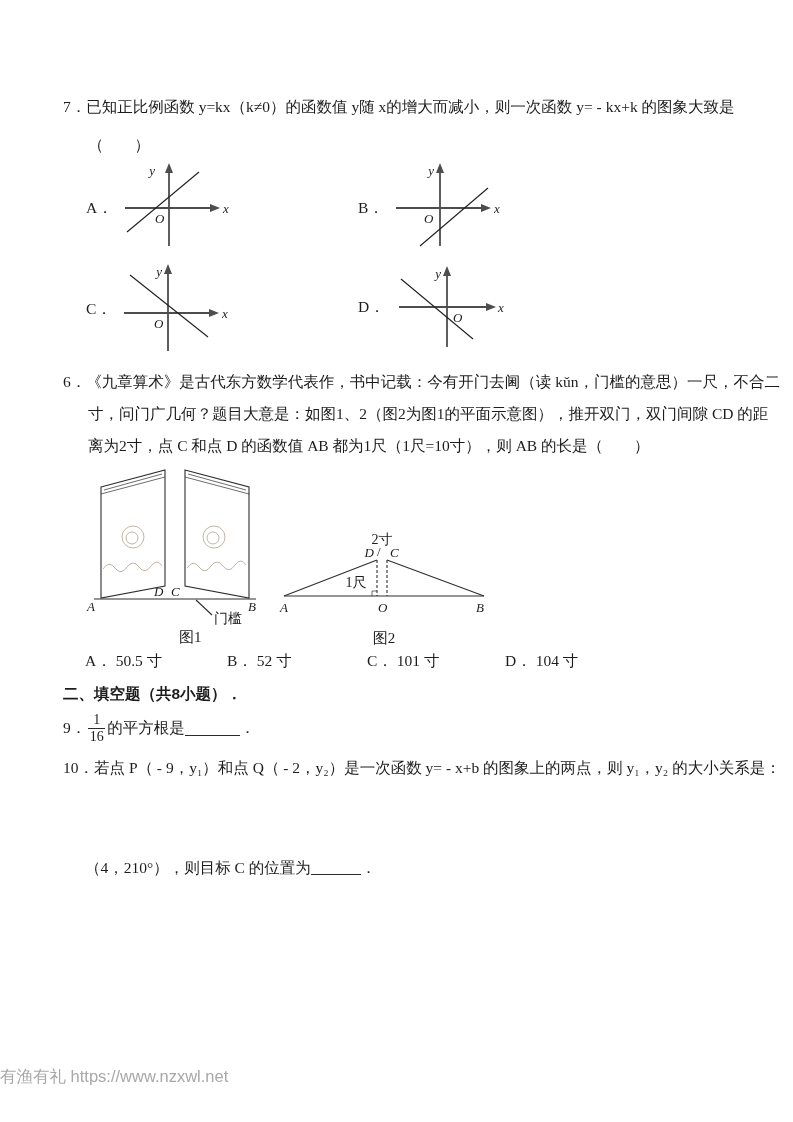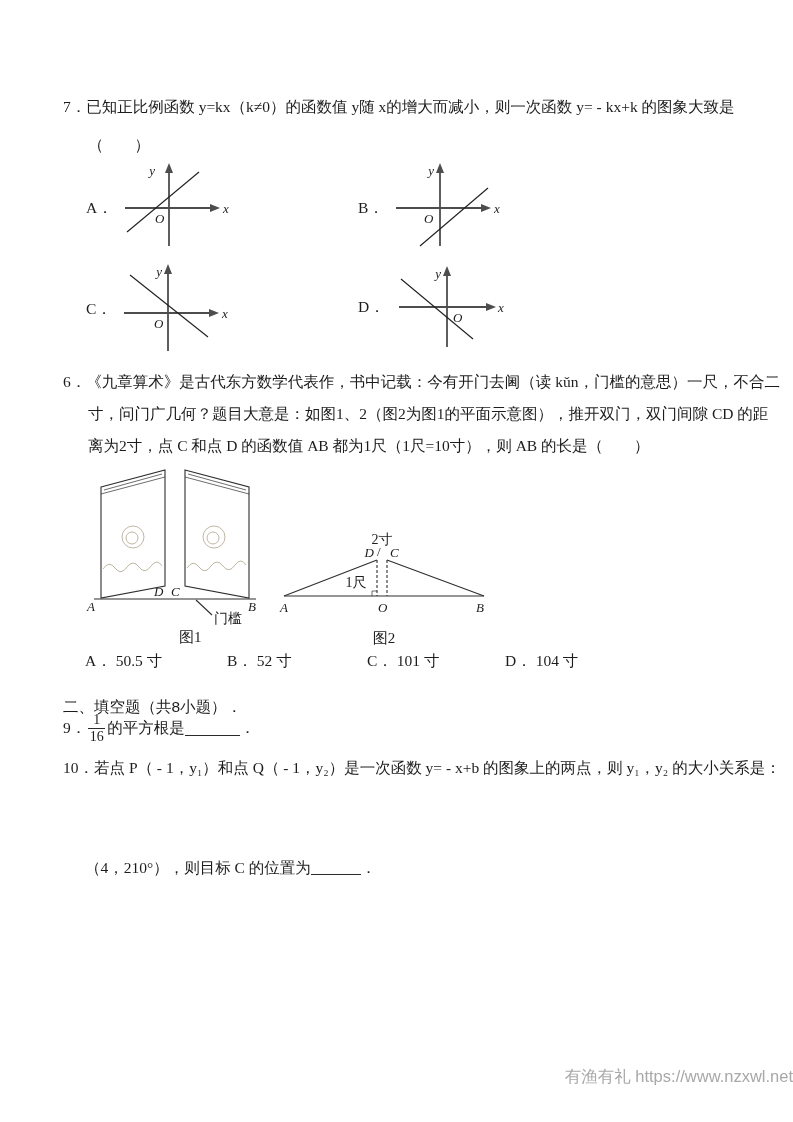--- a/index.html
+++ b/index.html
@@ -19,25 +19,25 @@
   .figsvg{position:absolute;}
   .figsvg .stroke{stroke:#2e2e2e;stroke-width:1.1;fill:none;}
   .figsvg .thin{stroke:#2e2e2e;stroke-width:0.7;fill:none;}
   .figsvg .deco{stroke:#b9ae9a;stroke-width:0.9;fill:none;}
   .figsvg text{font-family:"Liberation Serif","DejaVu Serif",serif;font-size:13px;fill:#1c1c1c;}
   .figsvg .ital{font-style:italic;}
   .figsvg .cjk{font-size:14px;}
   .figsvg .cap{font-size:15px;}
   .opt{position:absolute;white-space:nowrap;}
   .opt .ol{margin-right:4px;}
-  .section-head{position:absolute;font-family:"Liberation Sans","DejaVu Sans",sans-serif;font-weight:400;white-space:nowrap;margin-top:13px;}
+  .section-head{position:absolute;font-family:"Liberation Sans","DejaVu Sans",sans-serif;font-weight:700;white-space:nowrap;}
   .q9row{position:absolute;display:flex;align-items:center;white-space:nowrap;}
   .frac{display:inline-flex;flex-direction:column;align-items:center;margin:0 2px;font-size:14px;line-height:16px;}
   .frac .num{padding:0 5px;border-bottom:1px solid #2a2a2a;}
-  .footer{position:absolute;left:0;right:0;text-align:right;
+  .footer{position:absolute;left:0;right:0;text-align:left;
     font-family:"Liberation Sans","DejaVu Sans",sans-serif;font-size:16.5px;color:#a8a8a8;}
 </style>
 </head>
 <body>
 
 <div class="page">
 
   <div class="line" style="left:63px;top:97px">7．已知正比例函数 y=kx（k≠0）的函数值 y随 x的增大而减小，则一次函数 y= - kx+k 的图象大致是</div>
   <div class="line" style="left:88px;top:135px">（　　）</div>
 
@@ -161,21 +161,21 @@
     <span>9．</span>
     <span class="frac">
       <span class="num">1</span>
       <span class="den">16</span>
     </span>
     <span>的平方根是</span>
     <span class="blank" style="width:55px"></span>
     <span>．</span>
   </div>
 
-  <div class="line" style="left:63px;top:758px">10．若点 P（ - 1，y₁）和点 Q（ - 1，y₂）是一次函数 y= - x+b 的图象上的两点，则 y₁，y₂ 的大小关系是：</div>
+  <div class="line" style="left:63px;top:758px">10．若点 P（ - 9，y₁）和点 Q（ - 2，y₂）是一次函数 y= - x+b 的图象上的两点，则 y₁，y₂ 的大小关系是：</div>
 
   <div class="line" style="left:85px;top:858px">
     <span>（4，210°），则目标 C 的位置为</span><span class="blank" style="width:50px"></span><span>．</span>
   </div>
 
   <div class="footer" style="top:1066px">有渔有礼 https://www.nzxwl.net</div>
 
 </div>
 
 </body></html>

